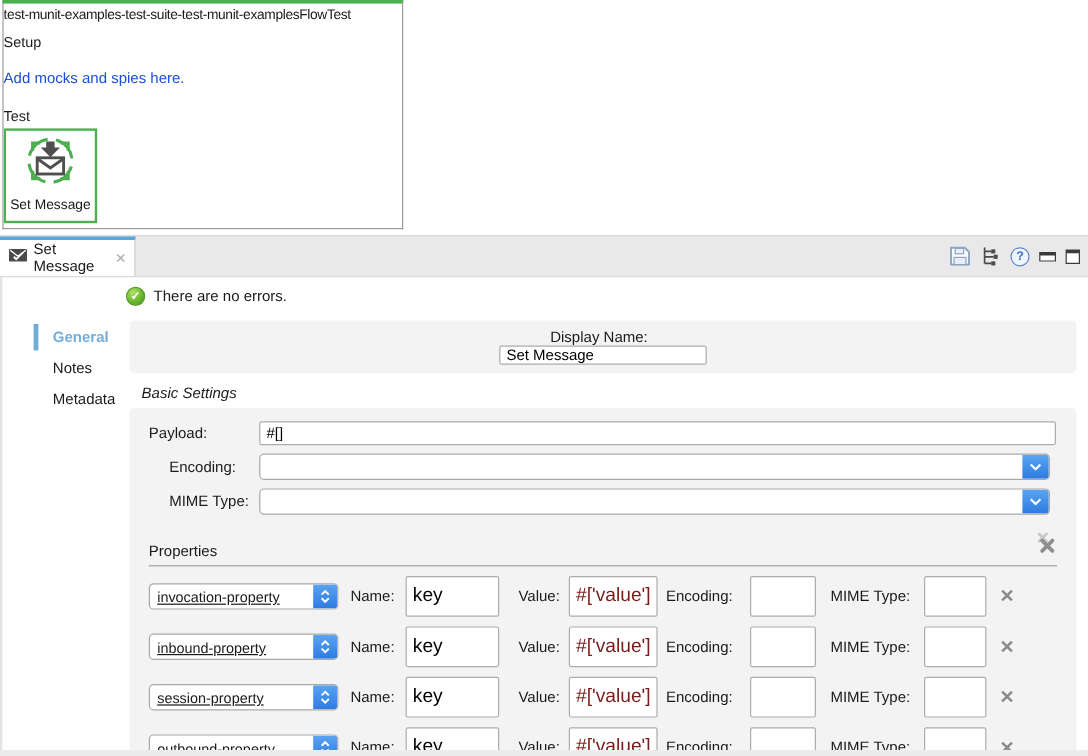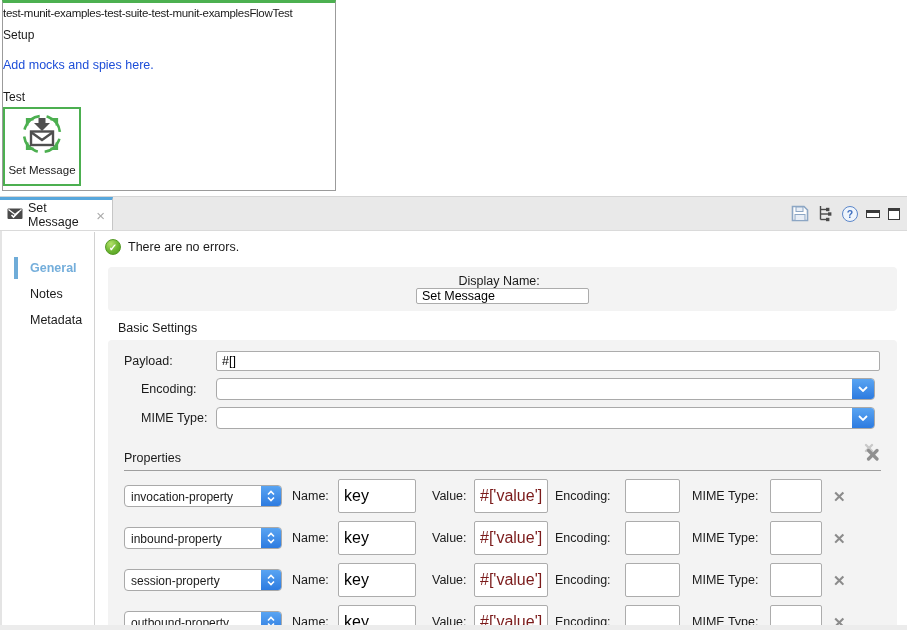--- a/index.html
+++ b/index.html
@@ -46,22 +46,22 @@
   .help-circle {
     width:16px; height:16px; border-radius:50%; border:1.5px solid #5B86C9;
     background:#EFF5FC; color:#3F6FBF; font-size:10.5px; font-weight:bold;
     display:flex; align-items:center; justify-content:center;
   }
   .min-glyph { width:14px; height:8px; border:1px solid #3a3a3a; border-top:3px solid #3a3a3a; background:#fff; }
   .max-glyph { width:12px; height:12px; border:1px solid #3a3a3a; border-top:3px solid #3a3a3a; background:#fff; }
 
   
   .sidebar {
-    position:absolute; left:2px; top:232px; width:93px; height:393px;
-    background:#fff; border-right:1px solid #D2D2D2; padding-top:23px;
+    position:absolute; left:16px; top:232px; width:93px; height:393px;
+    background:#fff; border-right:1px solid #D2D2D2; padding-top:36px;
   }
   .side-item { position:relative; height:26px; display:flex; align-items:center; padding-left:28px;
     font-size:12.5px; cursor:pointer; }
   .side-item.active { color:#74AEDB; font-weight:bold; }
   .active-bar { position:absolute; left:12px; top:2px; width:4px; height:22px; background:#6FACD8; }
 
   
   .content { position:absolute; left:96px; top:232px; width:811px; height:393px; background:#fff; }
   .status-row { display:flex; align-items:center; gap:7px; margin:7px 0 0 9px; }
   .check-icon {
@@ -74,41 +74,41 @@
 
   .panel { background:#F3F3F3; border-radius:4px; }
   .display-panel { margin:12px 10px 0 12px; padding:7px 10px; display:flex; align-items:center;flex-direction:column; }
   .display-panel label { width:88px; font-size:12.5px; }
   input.text {
     height:20px; border:1px solid #ACACAC; border-radius:2px; background:#fff;
     font-family:"Liberation Sans", sans-serif; font-size:12.5px; padding:0 5px; outline:none;
   }
   .display-panel input { flex:1; }
 
-  .group-title { margin:10px 0 5px 22px; font-size:12.5px; }
+  .group-title { margin:10px 0 5px 22px; font-size:12.5px;font-style:italic; }
   .basic-panel { margin:0 10px 0 12px; padding:11px 16px 16px; }
 
   .field-row { display:flex; align-items:center; margin-bottom:7px; }
   .field-row label { width:92px; font-size:12.5px; }
   .field-row.indent label { padding-left:17px; }
   .field-row input.text { flex:1; margin-right:1px; }
 
   .combo { flex:1; height:22px; border:1px solid #A9A9A9; border-radius:4px; background:#fff;
     display:flex; margin-right:6px; overflow:hidden; cursor:pointer; }
   .combo-value { flex:1; font-size:12px; padding:4px 6px; white-space:nowrap; }
   .combo-btn { width:22px; background:linear-gradient(#59A4F2,#2D7BE0);
     display:flex; align-items:center; justify-content:center; flex:none; }
 
   .props-header { display:flex; align-items:flex-end; justify-content:space-between;
     margin-top:14px; padding-bottom:5px; border-bottom:1px solid #9E9E9E; }
   .props-title { font-size:12.5px; }
 
   .prop-row { display:flex; align-items:center; margin-top:8px; }
   .scope-combo { flex:none; width:158px; height:22px; border:1px solid #A9A9A9; border-radius:4px;
-    background:#fff; display:flex; overflow:hidden; cursor:pointer; }
+    background:#fff; display:flex; overflow:hidden; cursor:pointer;text-decoration:underline; }
   .scope-combo .combo-btn { width:20px; }
   .prop-row label { font-size:12.5px; }
   .lbl-name { margin-left:10px; width:46px; }
   .lbl-value { margin-left:16px; width:42px; }
   .lbl-enc { margin-left:7px; width:70px; }
   .lbl-mime { margin-left:12px; width:78px; }
   .prop-row input.text { height:34px; font-size:16px; flex:none; }
   input.in-name { width:78px; }
   input.in-value { width:74px; color:#7B1B1B; }
   input.in-enc { width:55px; }

